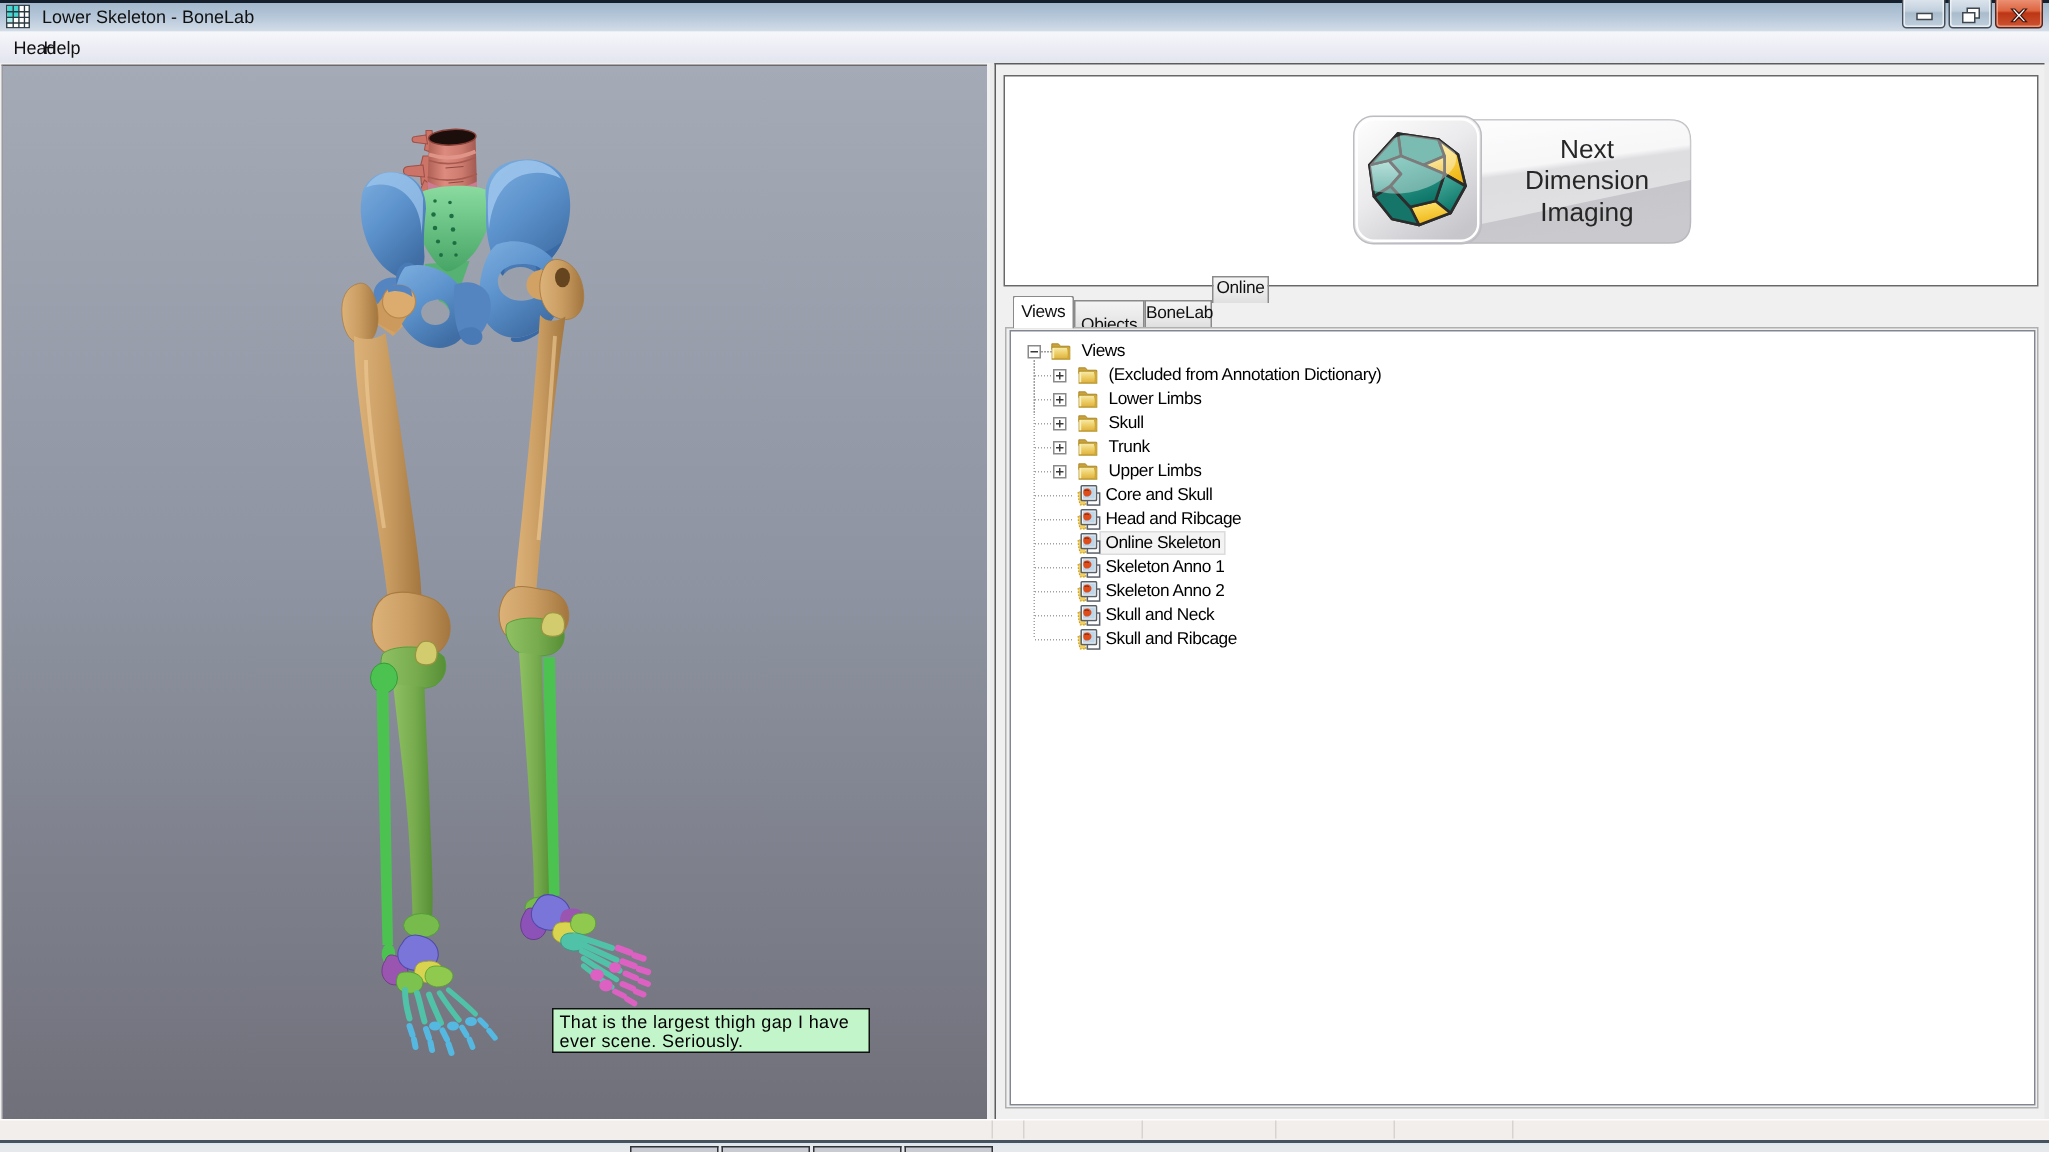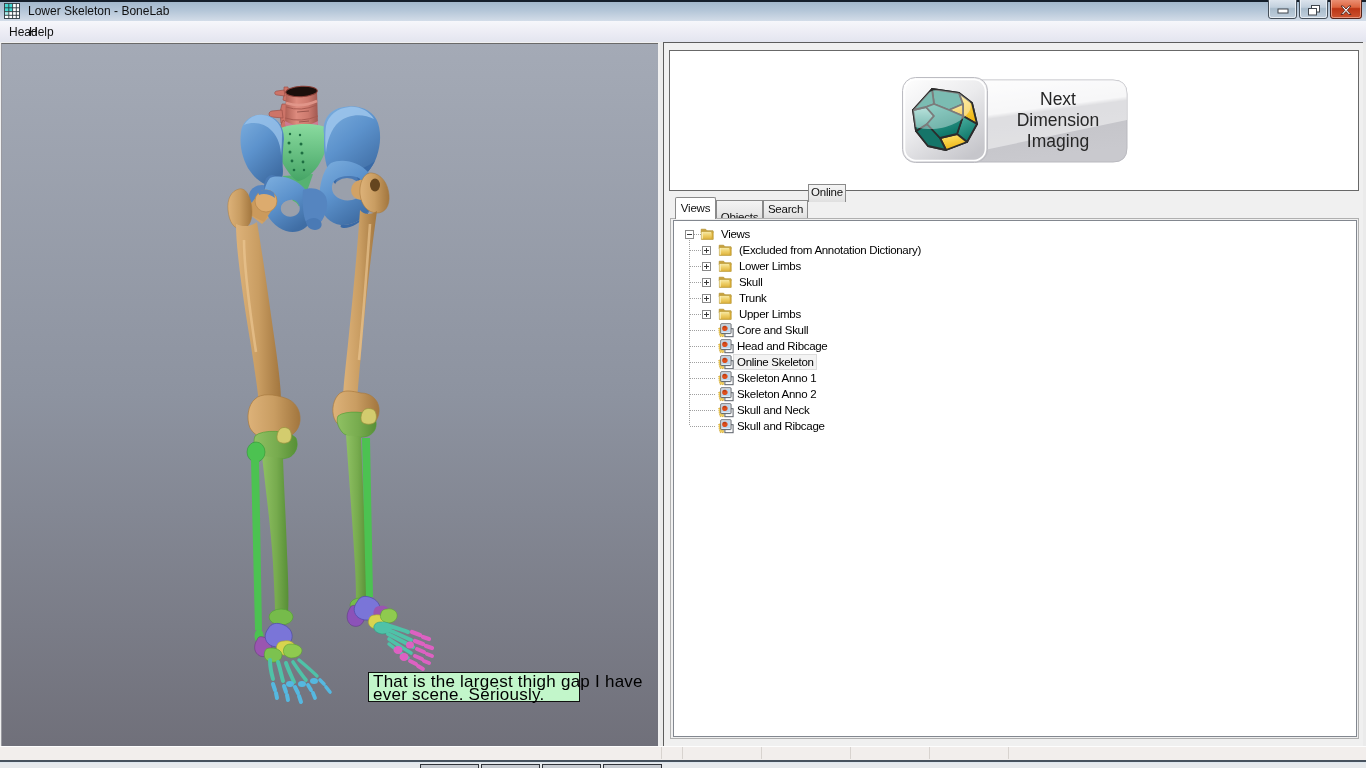--- a/index.html
+++ b/index.html
@@ -11,21 +11,21 @@
   #titletext{left:28px;top:4px;font-size:12px;color:#101010;}
   #menubar{left:0;top:21px;width:1366px;height:21px;
     background:linear-gradient(180deg,#f6f7fb 0%,#ededf5 50%,#e3e5ef 100%);}
   .menuitem{top:25px;font-size:12px;color:#111;}
   
   #vpwrap{left:0;top:42px;width:660px;height:705px;background:#f0f0f0;}
   #viewport{left:1px;top:43px;width:657px;height:703px;
     background:linear-gradient(180deg,#a4aab6 0%,#8d93a0 50%,#70707a 100%);
     border-top:1px solid #6a6a6a;border-left:1px solid #9a9aa0;box-sizing:border-box;}
   #tooltip{left:368px;top:672px;width:212px;height:30px;background:#c2f6ca;
-    border:1px solid #101010;font-size:17px;line-height:13.5px;color:#000;
+    border:1px solid #101010;font-size:12px;line-height:13.5px;color:#000;
     padding:1.5px 0 0 4px;box-sizing:border-box;white-space:nowrap;letter-spacing:0.25px;}
   
   #rightpanel{left:663px;top:42px;width:700px;height:706px;background:#f0f0f0;
     border-left:1px solid #5c5c5c;border-top:1px solid #5c5c5c;box-sizing:border-box;}
   #logobox{left:669px;top:50px;width:690px;height:141px;background:#fff;
     border:1px solid #686868;box-sizing:border-box;}
   
   .tab{font-size:11.5px;letter-spacing:-0.2px;color:#101010;text-align:center;box-sizing:border-box;
     border:1px solid #8a8a8a;border-bottom:none;
     background:linear-gradient(180deg,#f4f4f4,#e8e8e8 70%,#dfdfdf);}
@@ -337,21 +337,21 @@
 
   <g font-size="17.5" fill="#262626" text-anchor="middle" font-family="Liberation Sans,sans-serif">
     <text x="1058" y="105">Next</text>
     <text x="1058" y="126">Dimension</text>
     <text x="1058" y="147">Imaging</text>
   </g>
 </svg>
 
 <div id="tabViews" class="tab abs">Views</div>
 <div id="tabObjects" class="tab abs">Objects</div>
-<div id="tabSearch" class="tab abs">Search</div>
+<div id="tabSearch" class="tab abs">BoneLab</div>
 <div id="tabOnline" class="tab abs">Online</div>
 <div id="tabpage" class="abs"></div>
 <div id="tree" class="abs"></div>
 
 <div id="treeitems">
 <div class="abs" style="left:689px;top:240px;width:1px;height:186px;background:repeating-linear-gradient(180deg,#a0a0a0 0 1px,transparent 1px 2px)"></div>
 <div class="abs" style="left:694px;top:234px;width:8px;height:1px;background:repeating-linear-gradient(90deg,#a0a0a0 0 1px,transparent 1px 2px)"></div>
 <div class="abs" style="left:690px;top:250px;width:12px;height:1px;background:repeating-linear-gradient(90deg,#a0a0a0 0 1px,transparent 1px 2px)"></div>
 <div class="abs" style="left:690px;top:266px;width:12px;height:1px;background:repeating-linear-gradient(90deg,#a0a0a0 0 1px,transparent 1px 2px)"></div>
 <div class="abs" style="left:690px;top:282px;width:12px;height:1px;background:repeating-linear-gradient(90deg,#a0a0a0 0 1px,transparent 1px 2px)"></div>

